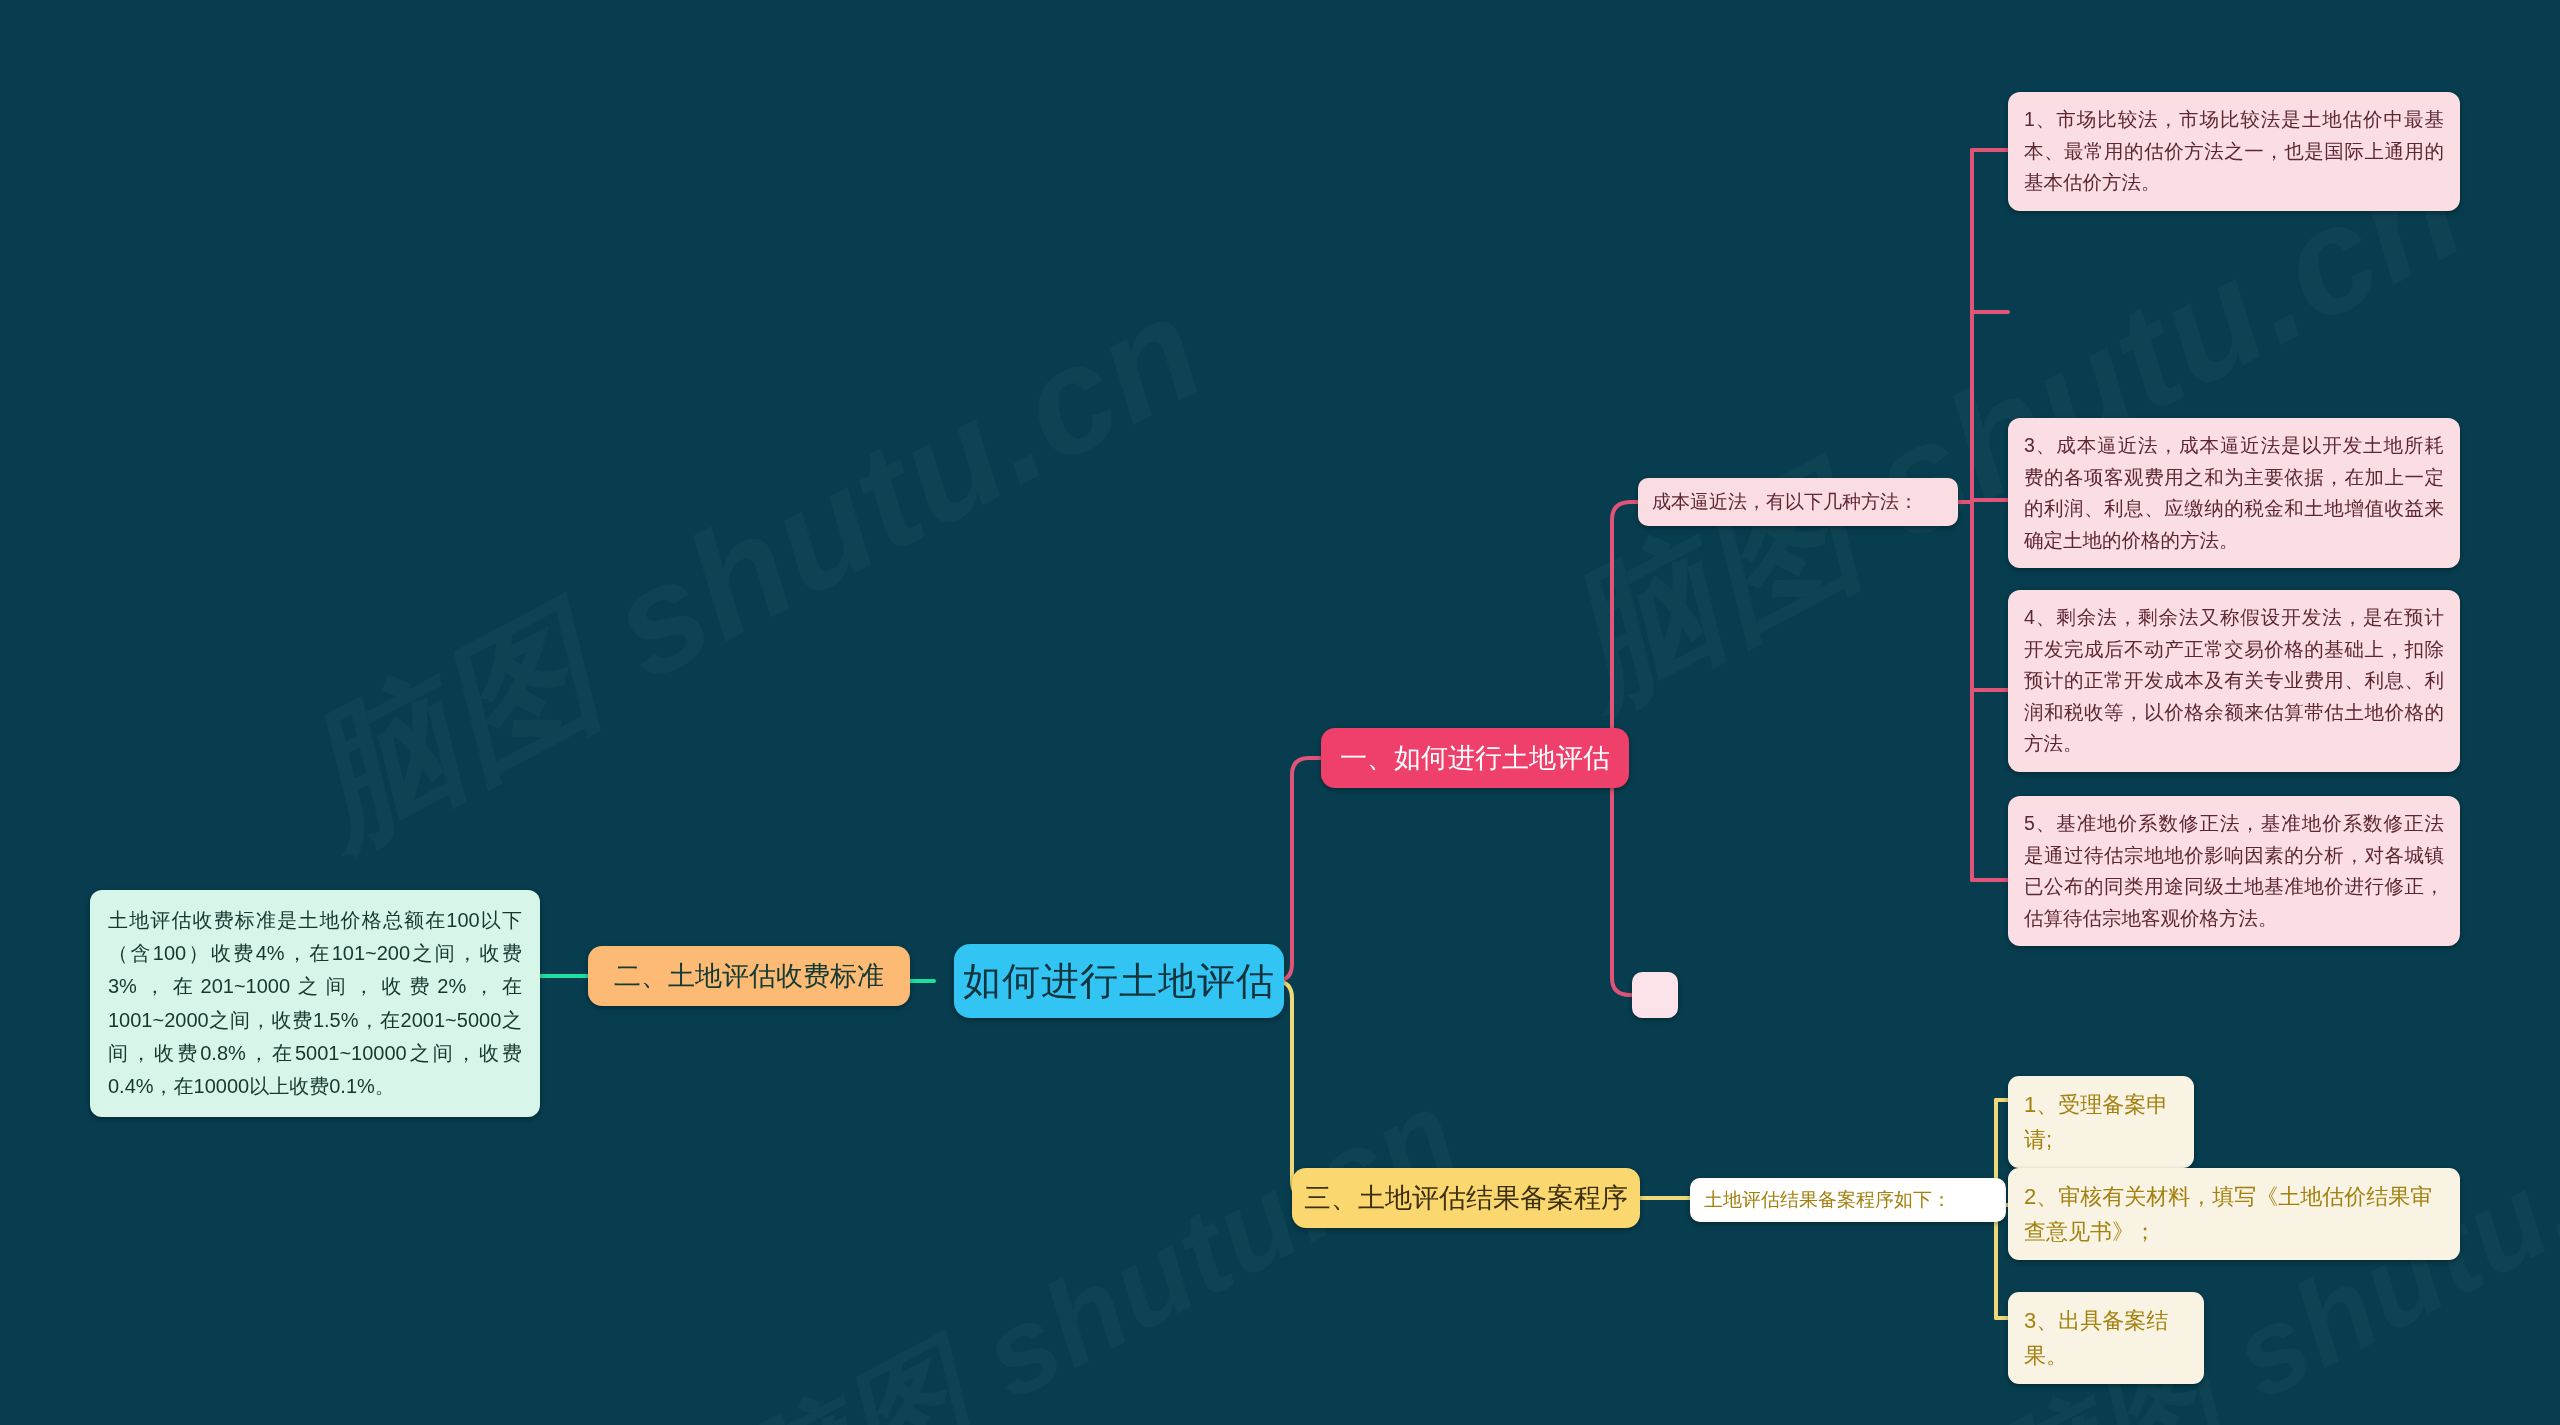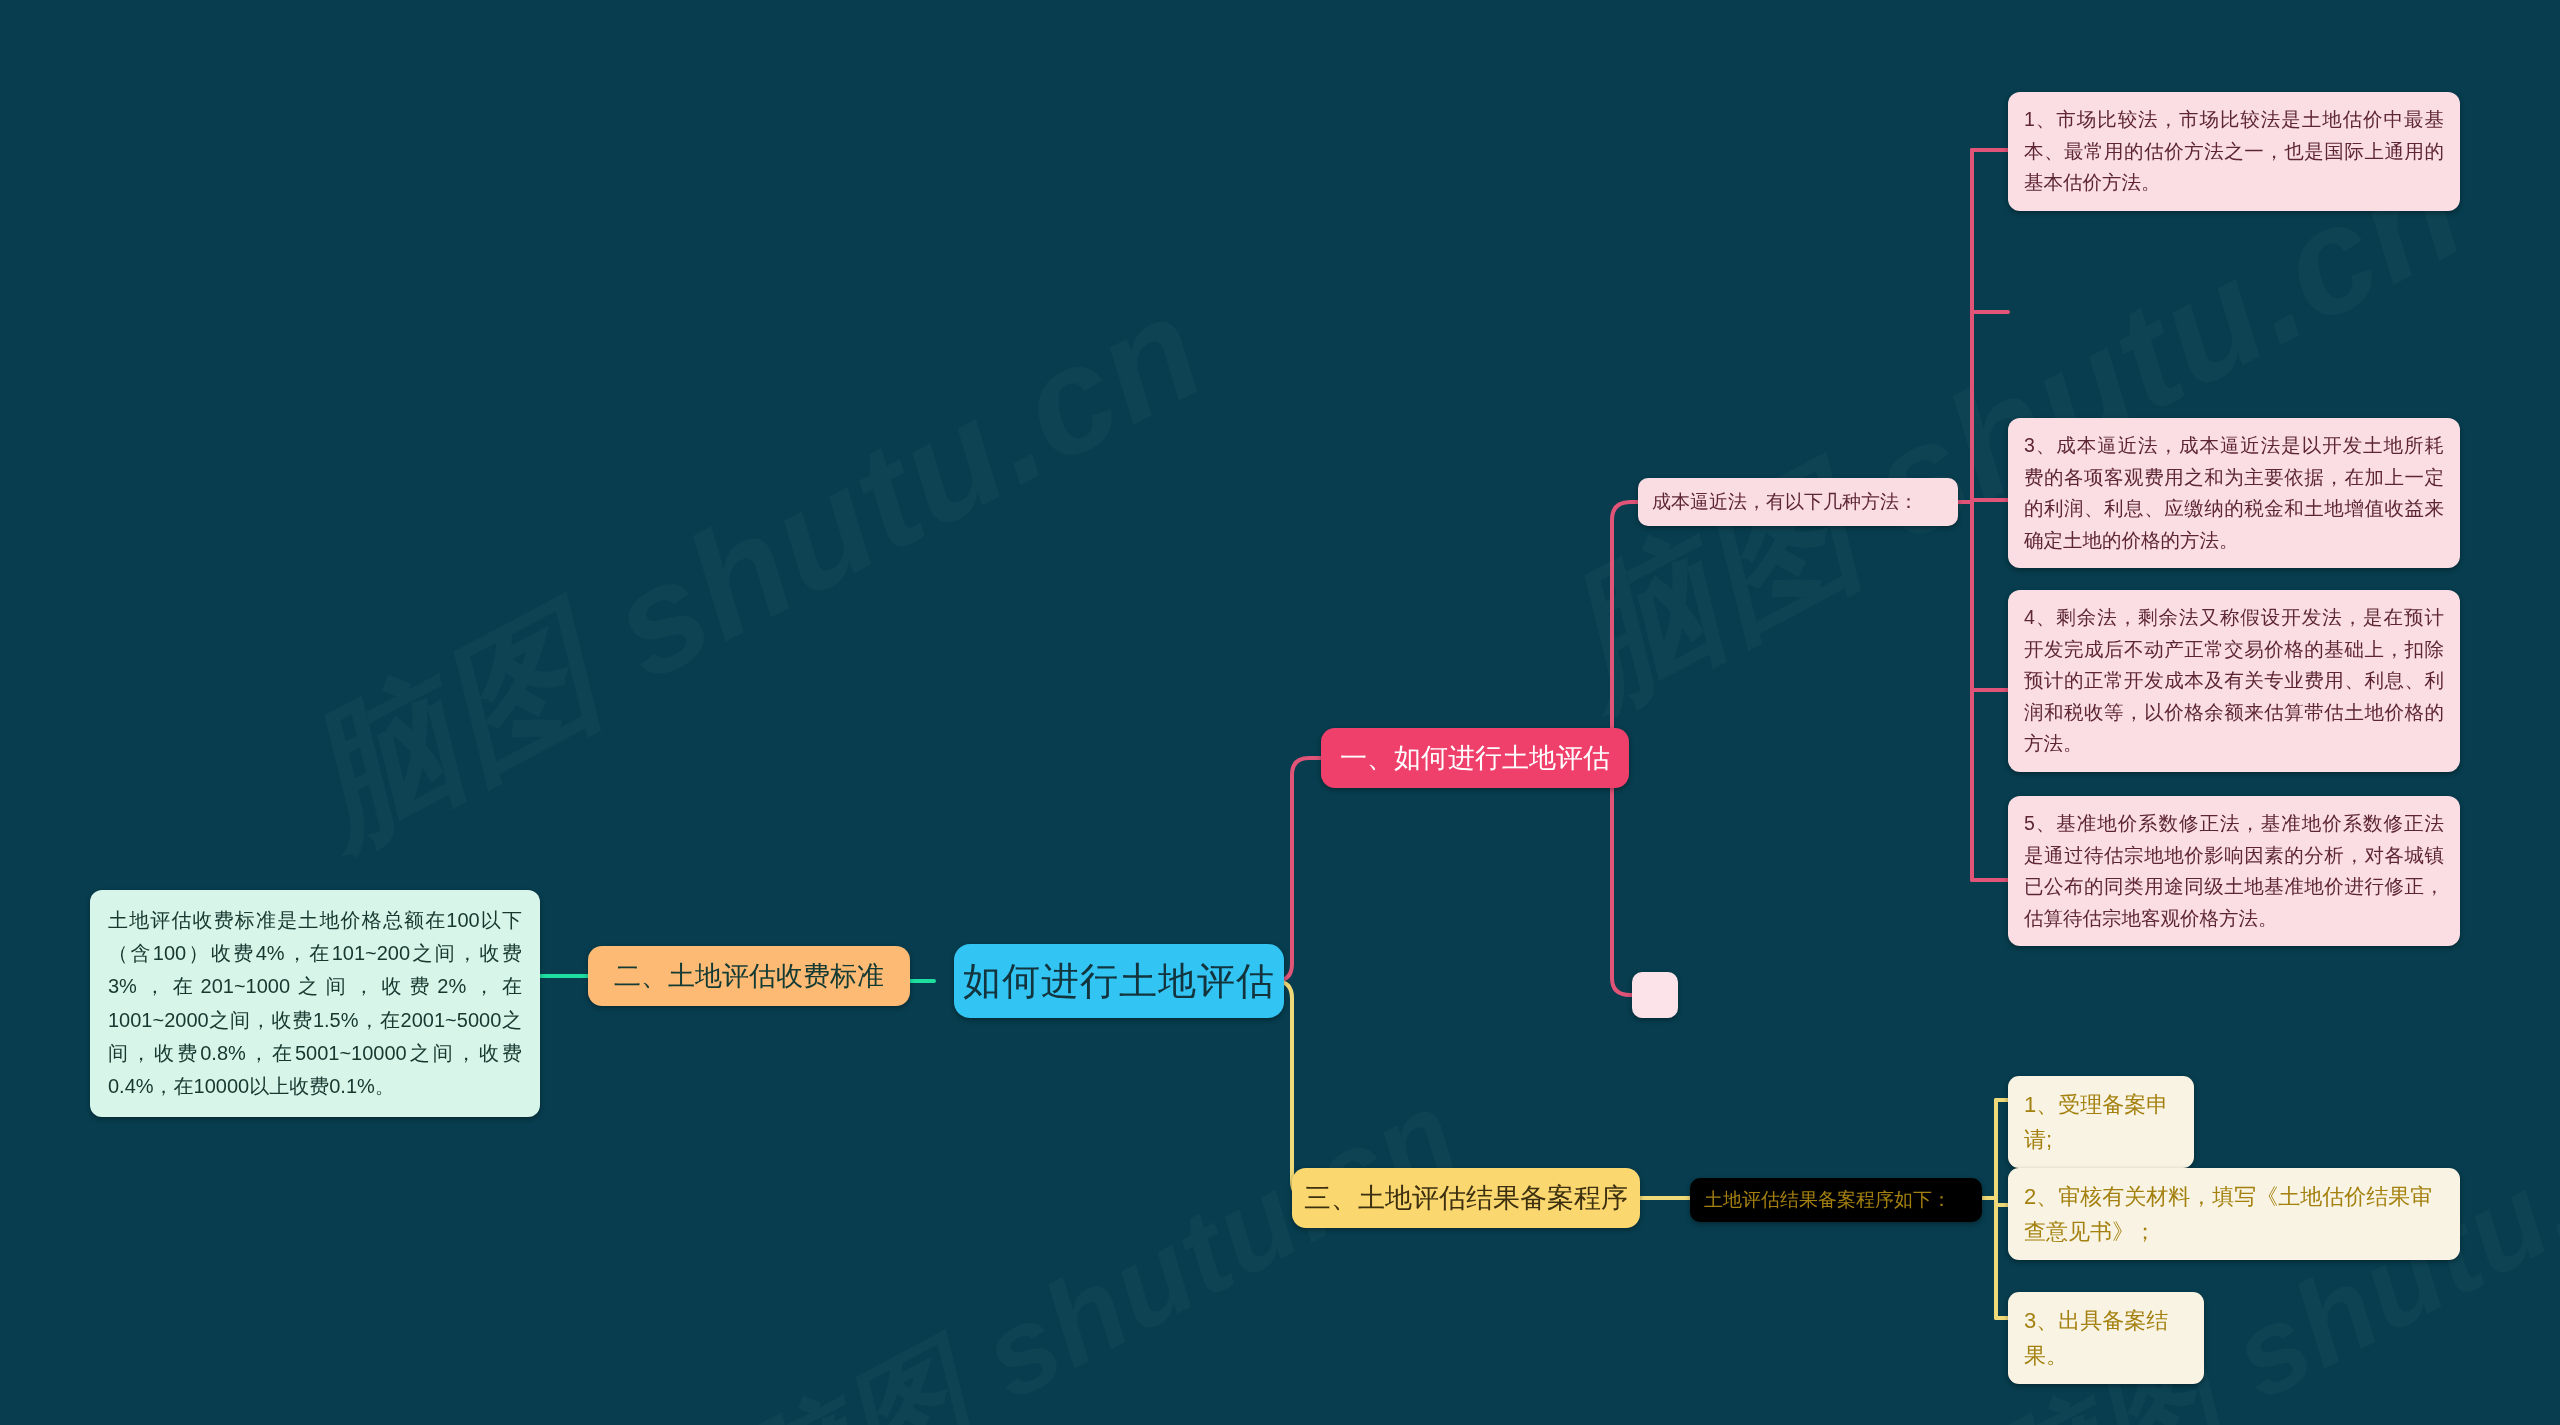--- a/index.html
+++ b/index.html
@@ -80,22 +80,22 @@
   #n-s1 span{color:#5e2633;font-size:19px;}
 
   
   #n-empty{
     left:1632px;top:972px;width:46px;height:46px;
     background:#fce3ea;border-radius:10px;
   }
 
   
   #n-s3{
-    left:1690px;top:1178px;width:292px;height:44px;
-    background:#000000;border-radius:10px;padding:0 14px;
+    left:1690px;top:1178px;width:316px;height:44px;
+    background:#ffffff;border-radius:10px;padding:0 14px;
   }
   #n-s3 span{color:#a4800f;font-size:19px;}
 
   
   .leaf-pink{
     background:#fadee4;border-radius:12px;
     padding:12px 16px;display:block;
   }
   .leaf-pink span{
     color:#5e2633;font-size:19.5px;line-height:1.62;display:block;text-align:justify;

